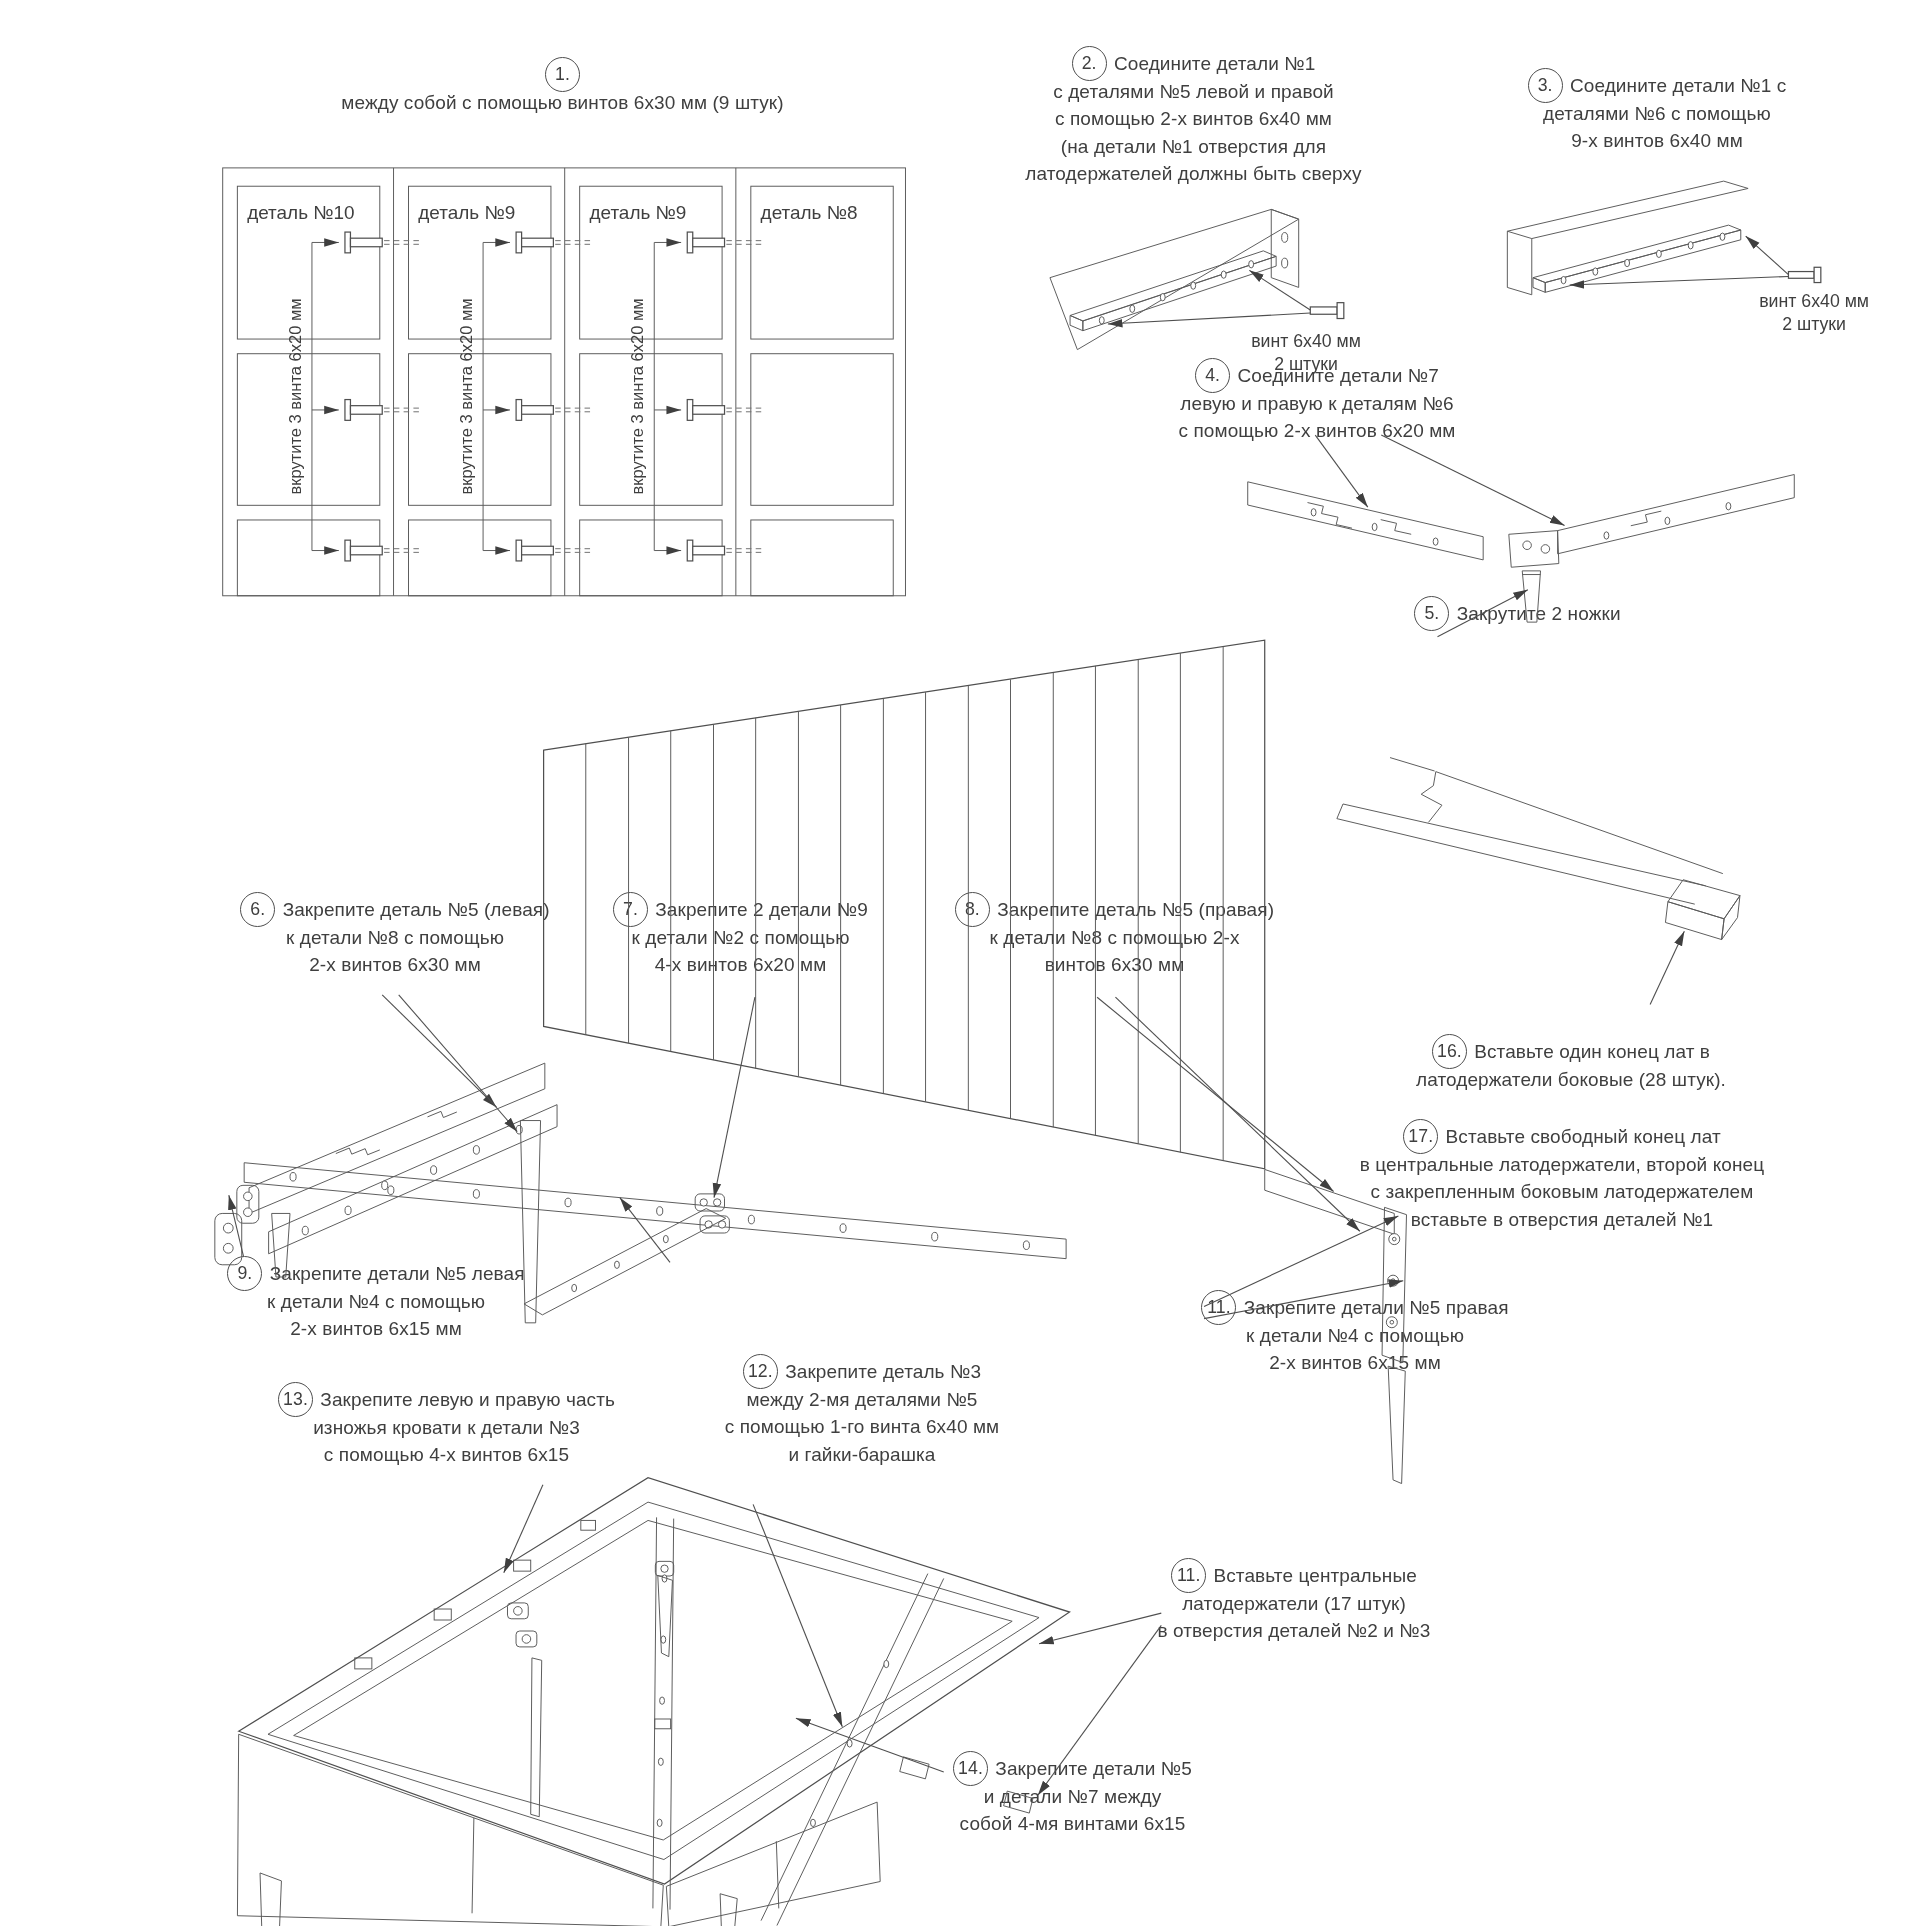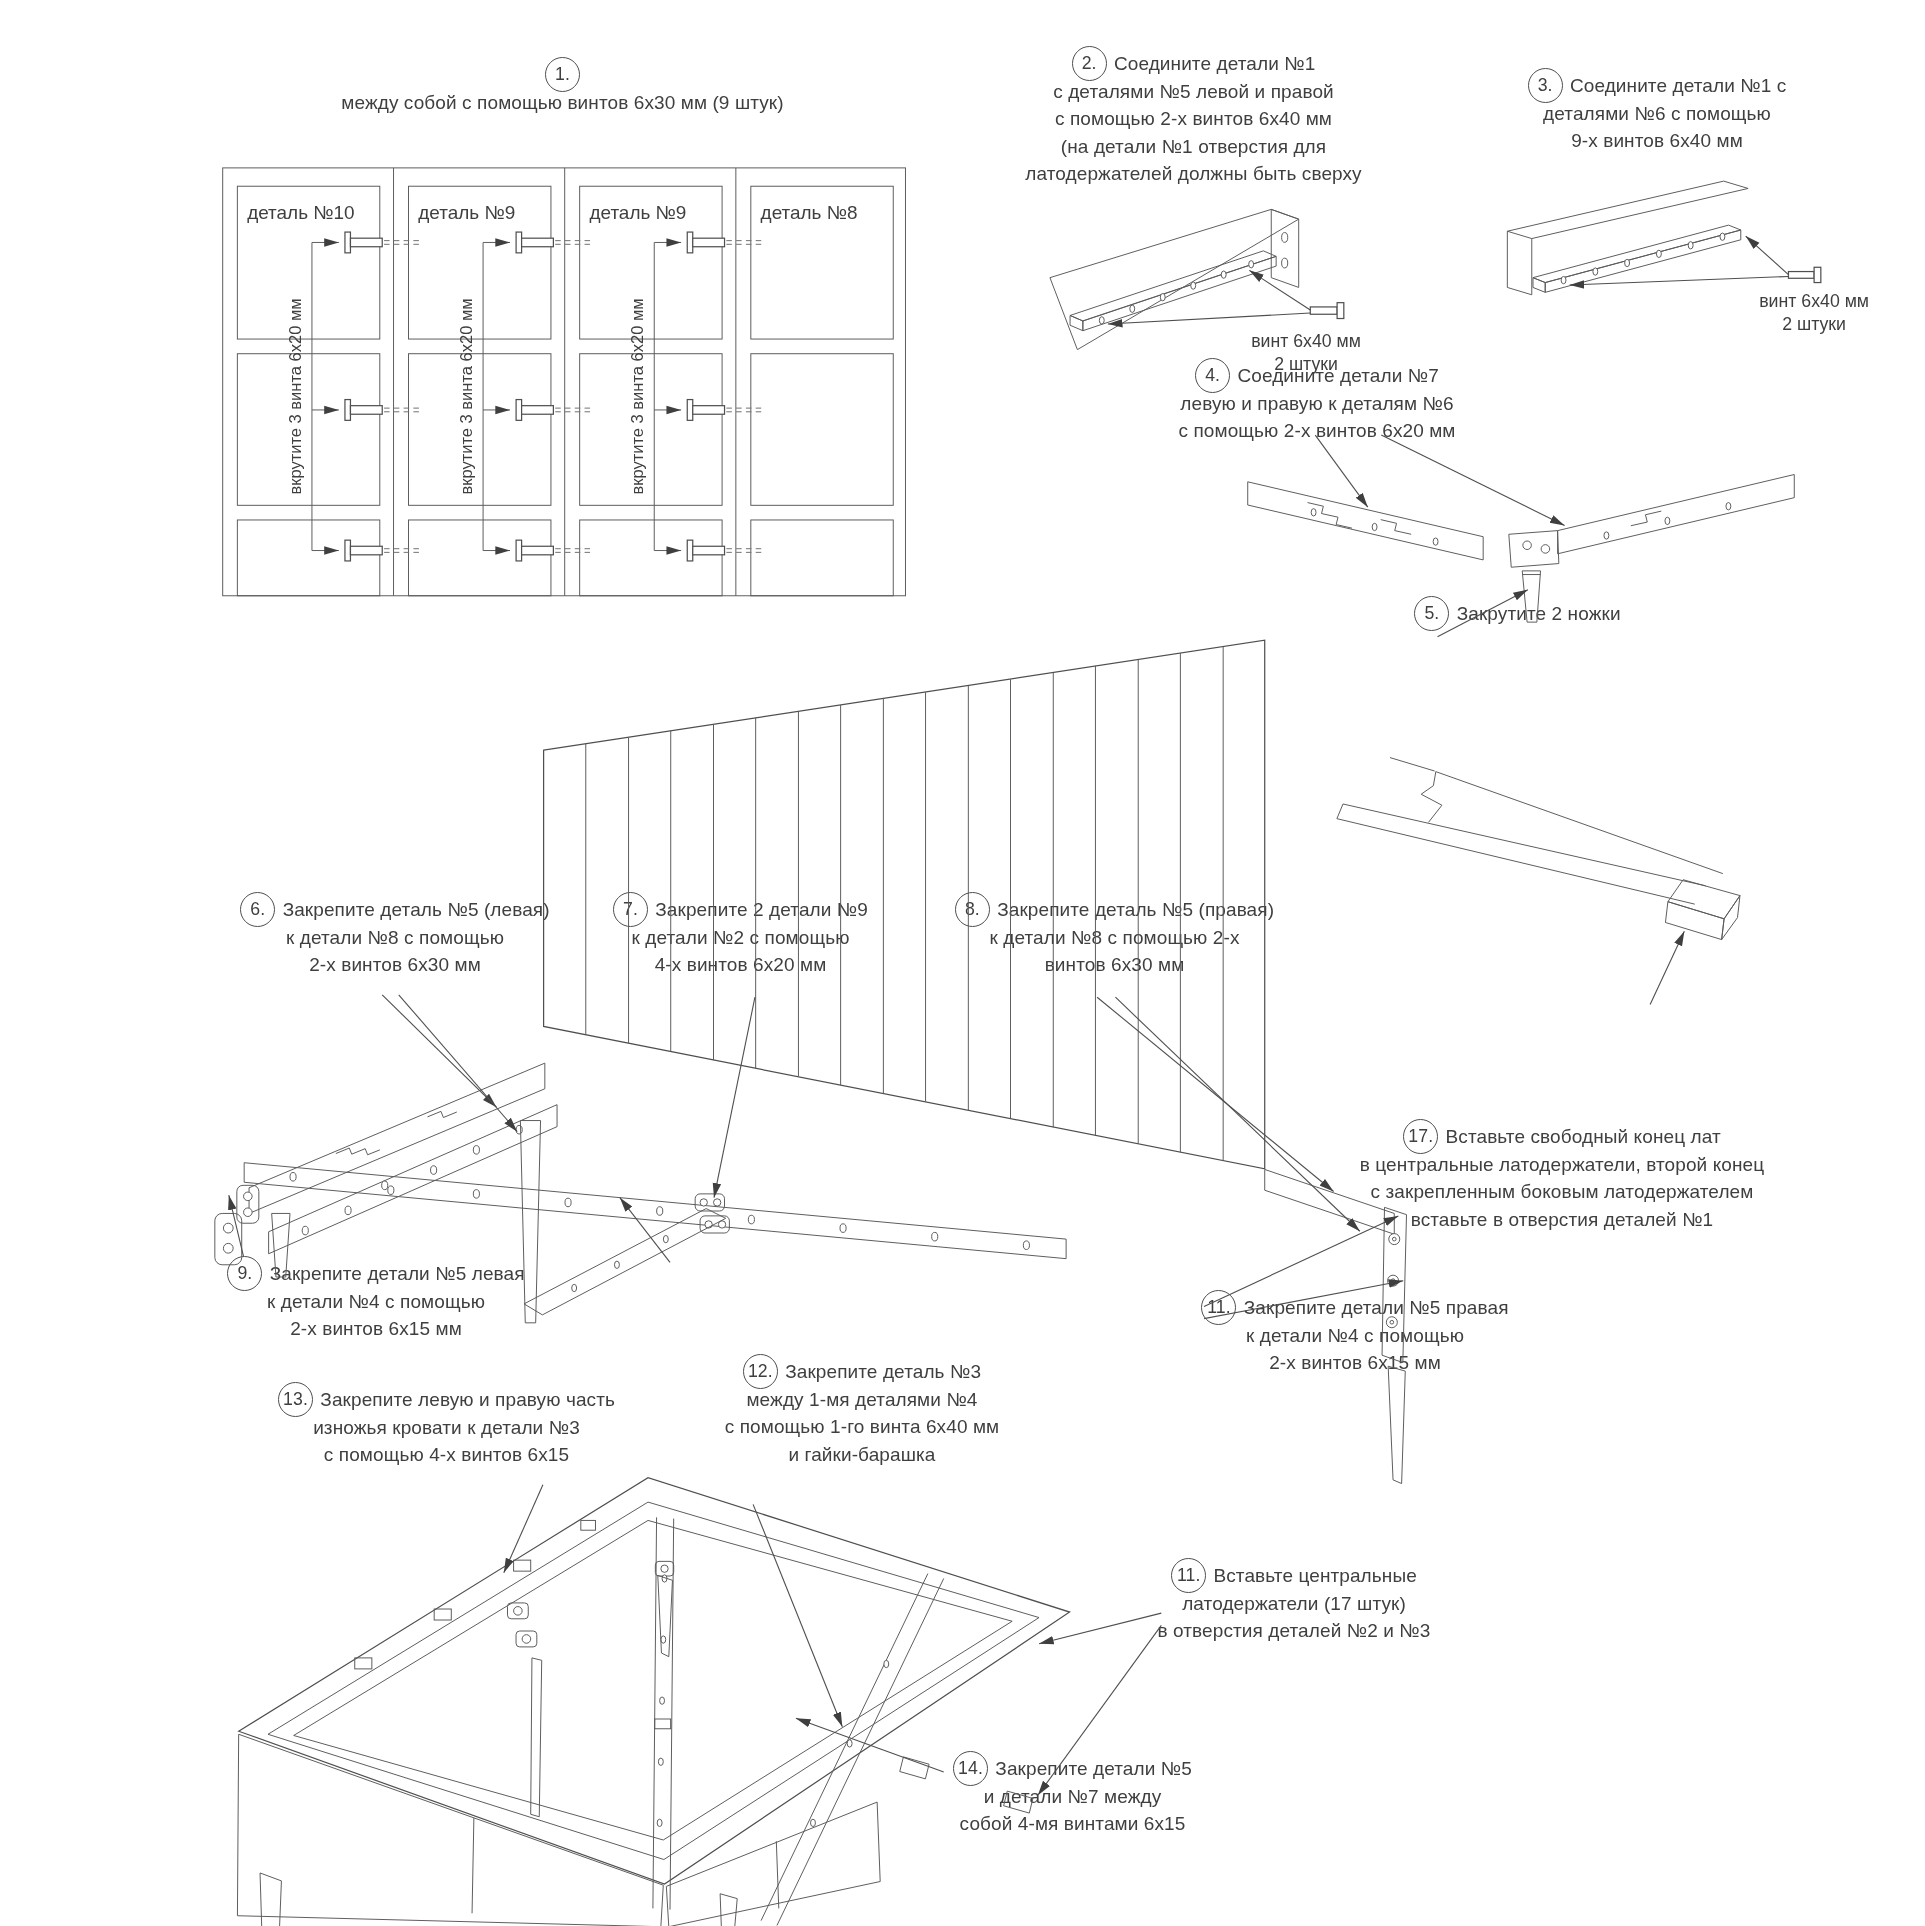--- a/index.html
+++ b/index.html
@@ -116,21 +116,21 @@
       </div>
     <div class="line">к детали №4 с помощью</div>
     <div class="line">2-х винтов 6х15 мм</div>
   </div>
 
   <div class="step" style="left:700px;top:1358px;width:324px">
     <div class="line first">
         <span class="circ">12.</span>
         <span>Закрепите  деталь №3</span>
       </div>
-    <div class="line">между 1-мя деталями №4</div>
+    <div class="line">между 2-мя деталями №5</div>
     <div class="line">с помощью 1-го винта 6х40 мм</div>
     <div class="line">и гайки-барашка</div>
   </div>
 
   <div class="step" style="left:263px;top:1386px;width:367px">
     <div class="line first">
         <span class="circ">13.</span>
         <span>Закрепите левую и правую часть</span>
       </div>
     <div class="line">изножья кровати к детали №3</div>
@@ -148,20 +148,27 @@
 
   <div class="step" style="left:1138px;top:1562px;width:312px">
     <div class="line first">
         <span class="circ">11.</span>
         <span>Вставьте центральные</span>
       </div>
     <div class="line">латодержатели (17 штук)</div>
     <div class="line">в отверстия деталей №2 и №3</div>
   </div>
 
+  <div class="step" style="left:1394px;top:1038px;width:354px">
+    <div class="line first">
+        <span class="circ">16.</span>
+        <span>Вставьте один конец лат в</span>
+      </div>
+    <div class="line">латодержатели боковые (28 штук).</div>
+  </div>
 
   <div class="step" style="left:1333px;top:1123px;width:458px">
     <div class="line first">
         <span class="circ">17.</span>
         <span>Вставьте свободный конец лат</span>
       </div>
     <div class="line">в центральные латодержатели, второй конец</div>
     <div class="line">с закрепленным боковым латодержателем</div>
     <div class="line">вставьте в отверстия деталей №1</div>
   </div>

